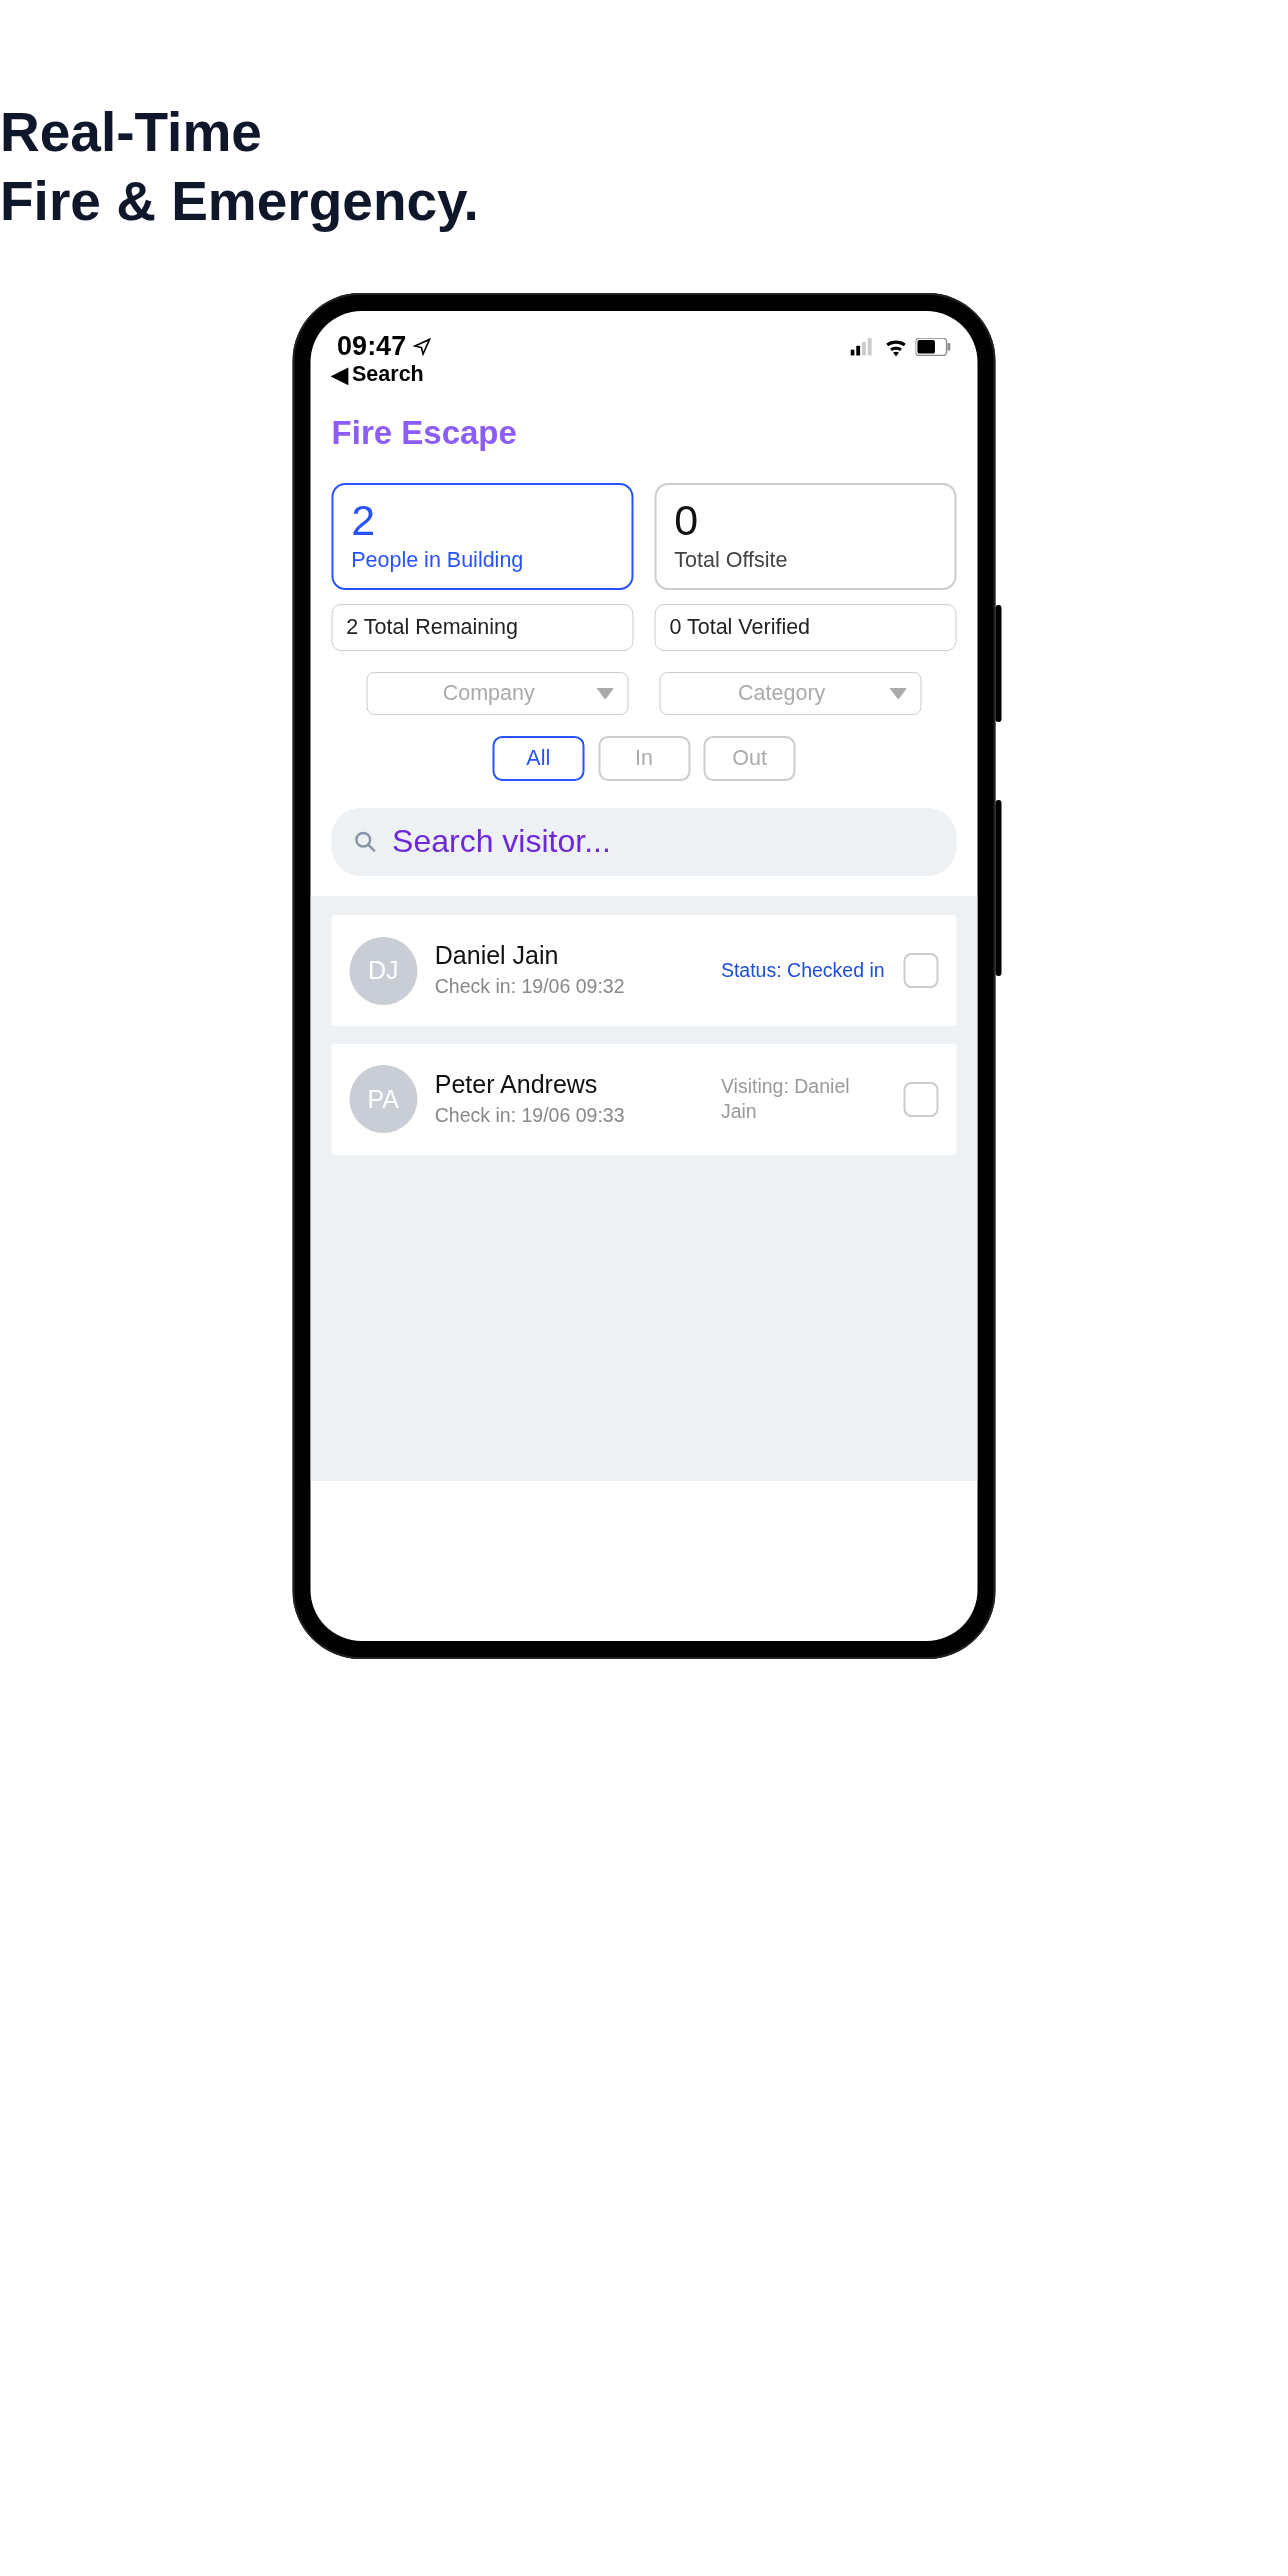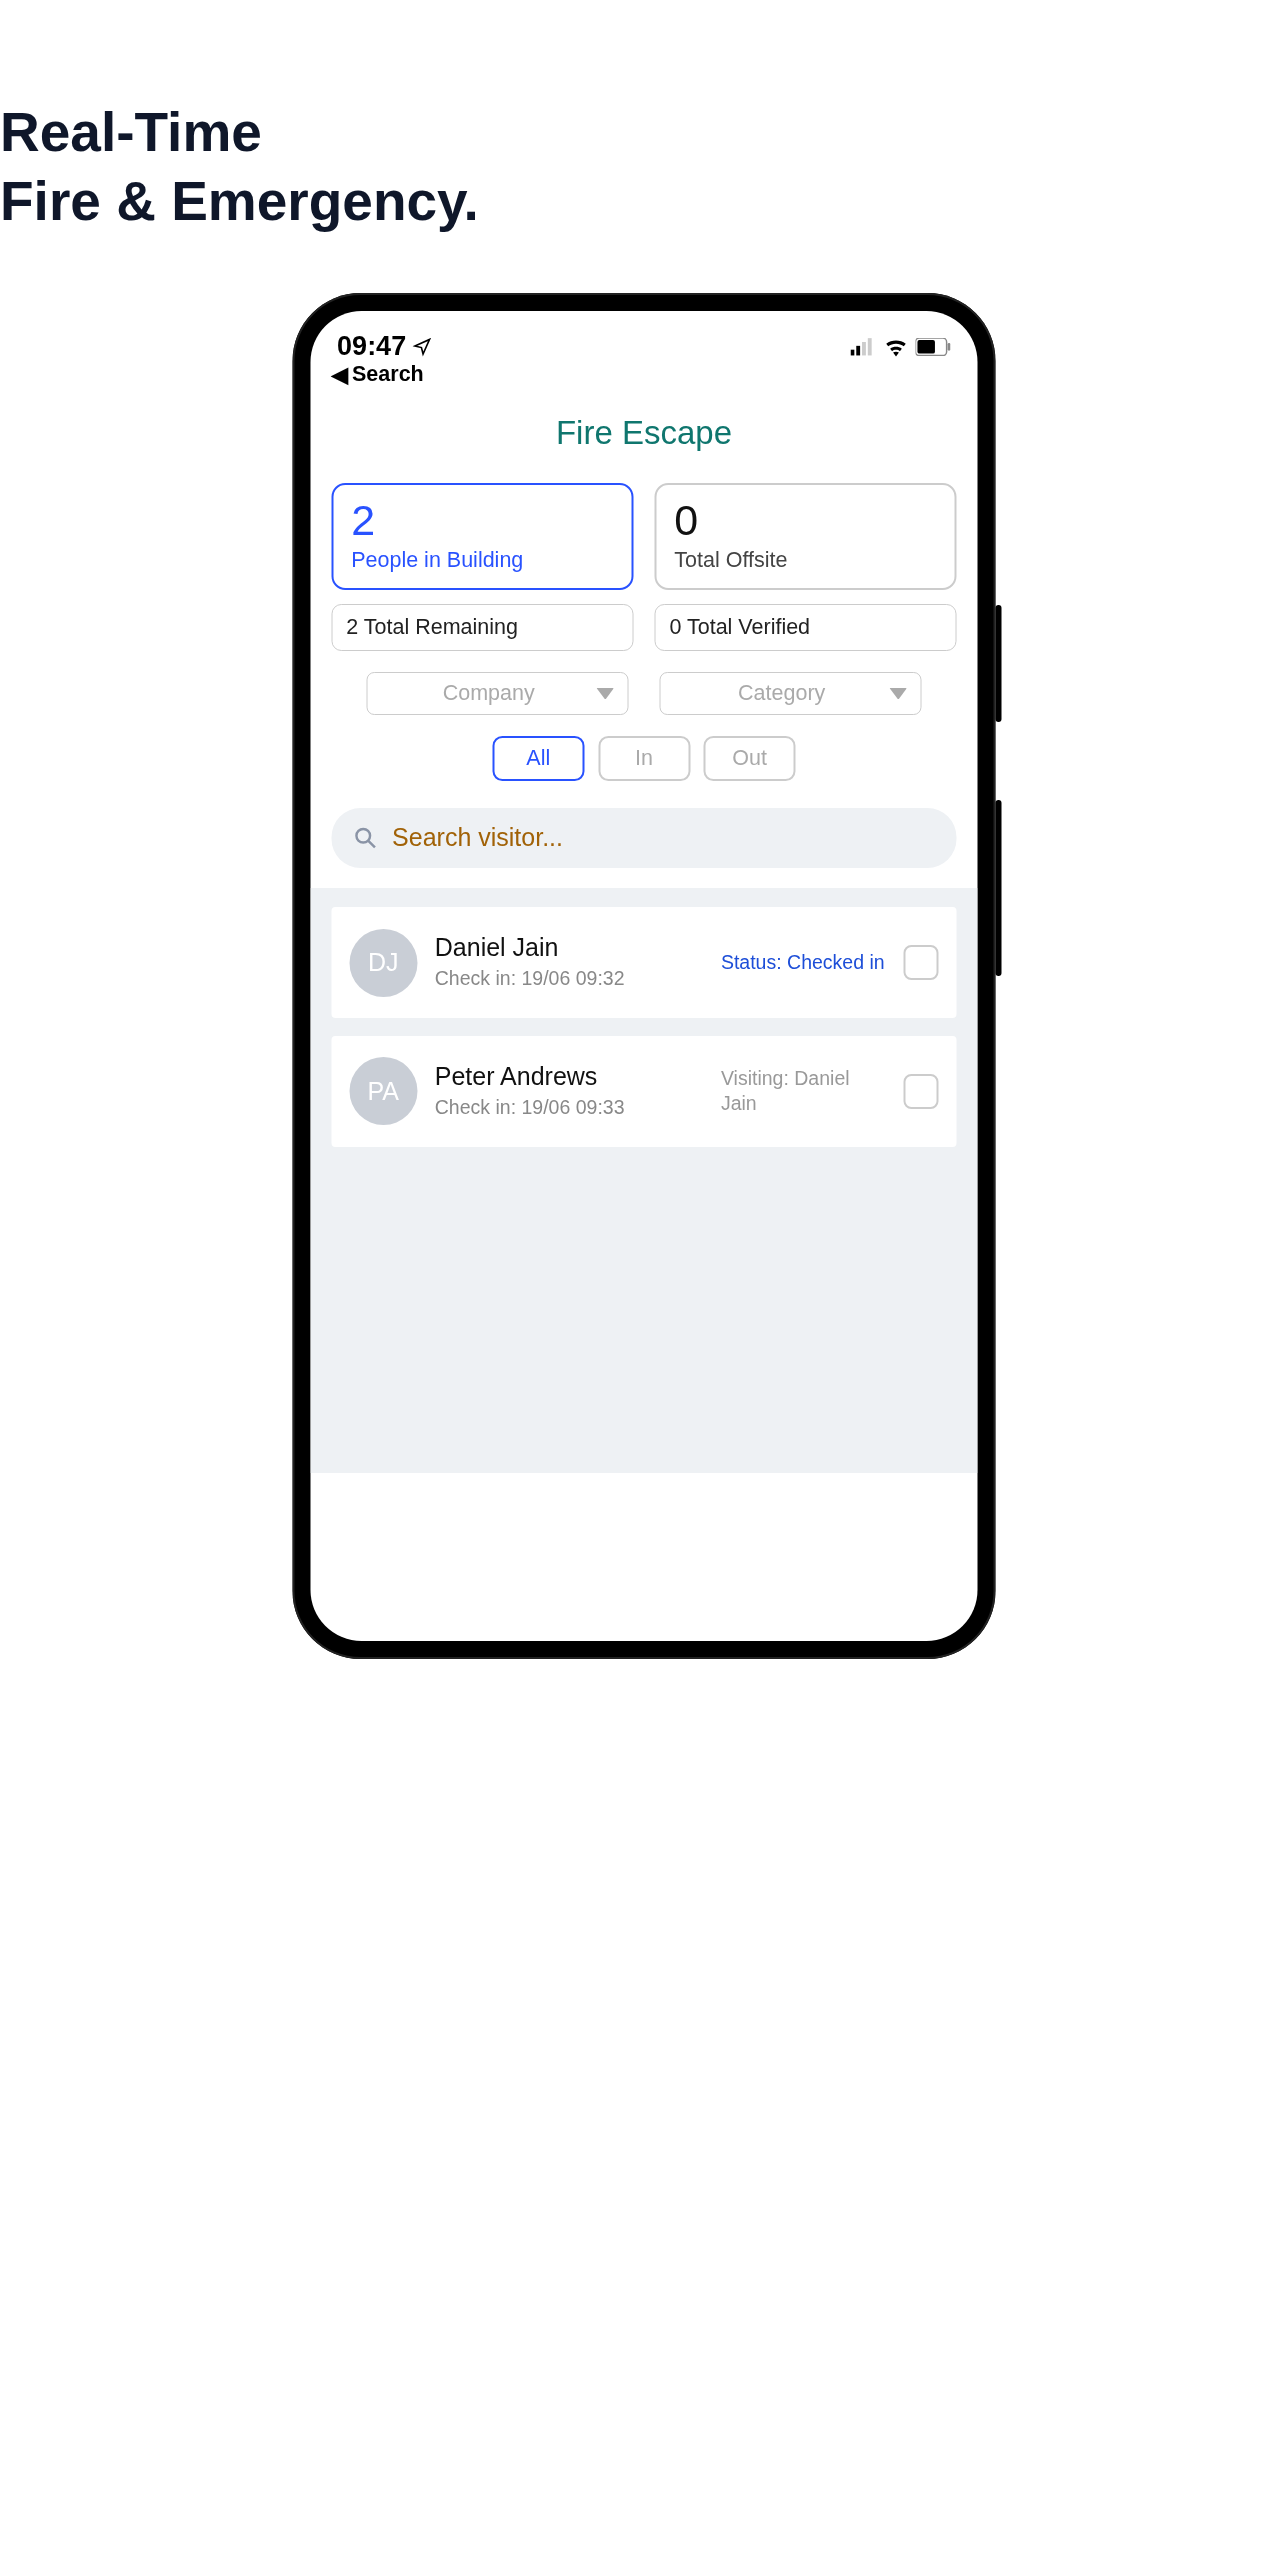--- a/index.html
+++ b/index.html
@@ -117,24 +117,24 @@
   font-weight: 600;
   color: #000;
   display: flex;
   align-items: center;
   gap: 3.9px;
 }
 .app-content {
   padding: 17.6px 21.5px 0;
 }
 .app-title {
-  text-align: center;
+  text-align: left;
   font-size: 33px;
-  font-weight: 400;
-  color: #0f766e;
+  font-weight: 700;
+  color: #8b5cf6;
   margin-bottom: 31px;
 }
 .stat-row {
   display: flex;
   gap: 21.5px;
   margin-bottom: 13.7px;
 }
 .stat-card {
   flex: 1;
   border: 2px solid #ccc;
@@ -242,22 +242,22 @@
   background: #eef1f4;
   border-radius: 29px;
   padding: 15.6px 21.5px;
   display: flex;
   align-items: center;
   gap: 15.6px;
   margin-bottom: 0;
 }
 .search-box svg { flex-shrink: 0; }
 .search-placeholder {
-  font-size: 25px;
-  color: #a16207;
+  font-size: 32px;
+  color: #6d28d9;
 }
 .list-bg {
   background: #eef1f4;
   margin: 19.5px -21.5px 0;
   padding: 19.5px 21.5px;
   min-height: 585px;
 }
 .person-card {
   background: #fff;
   border-radius: 3.9px;

